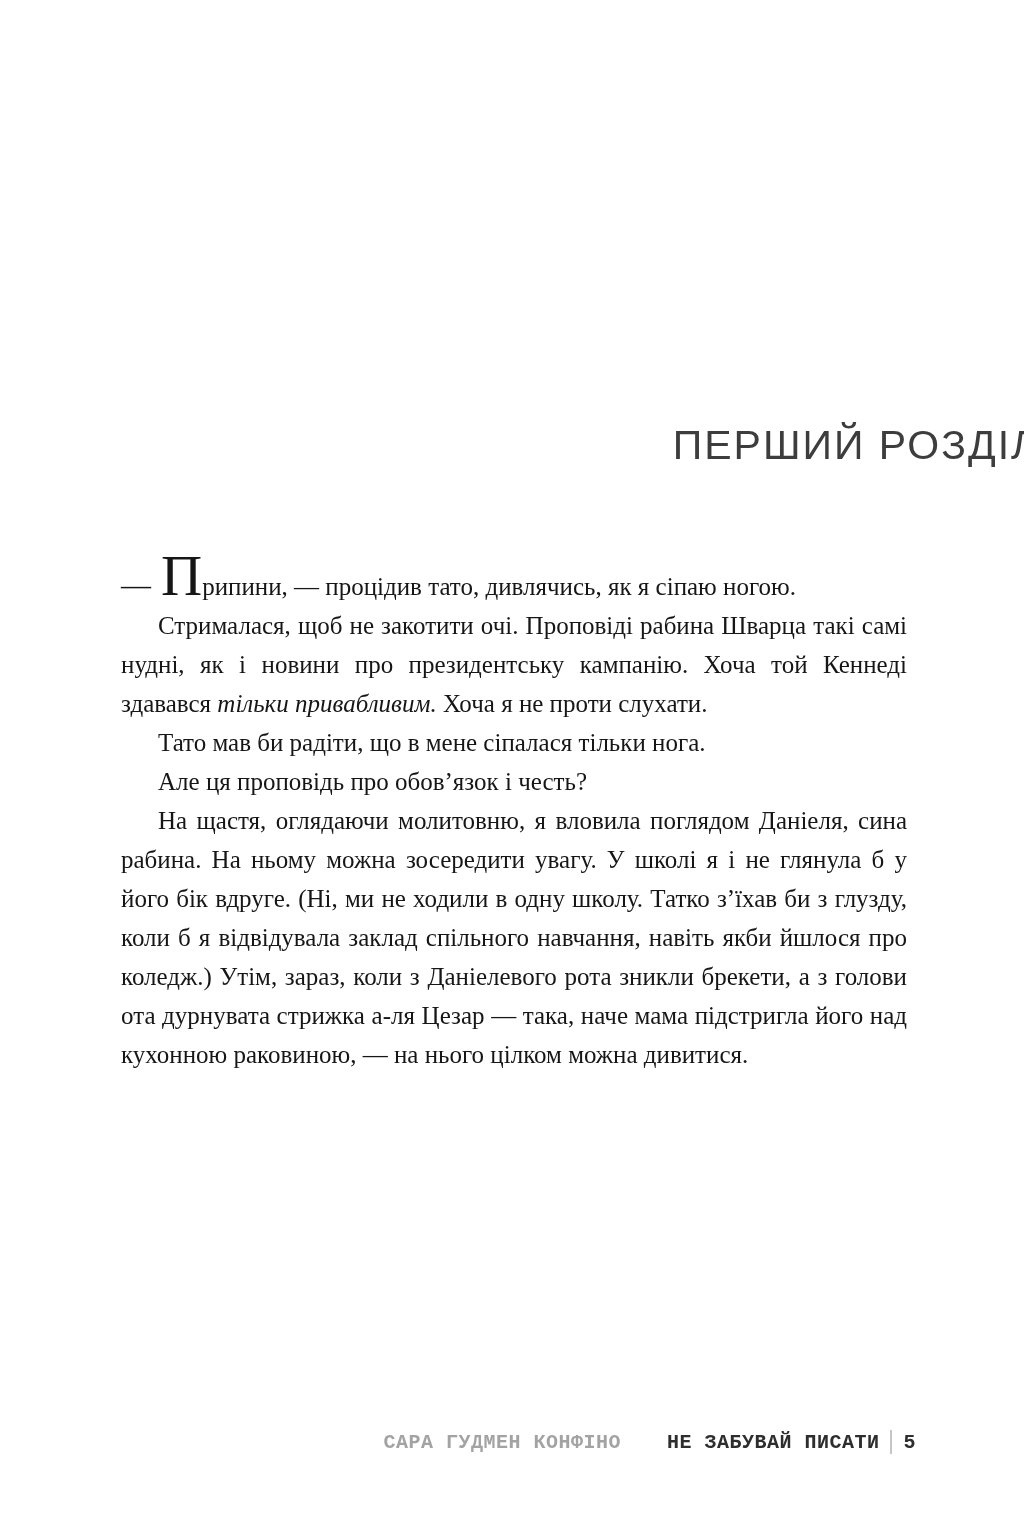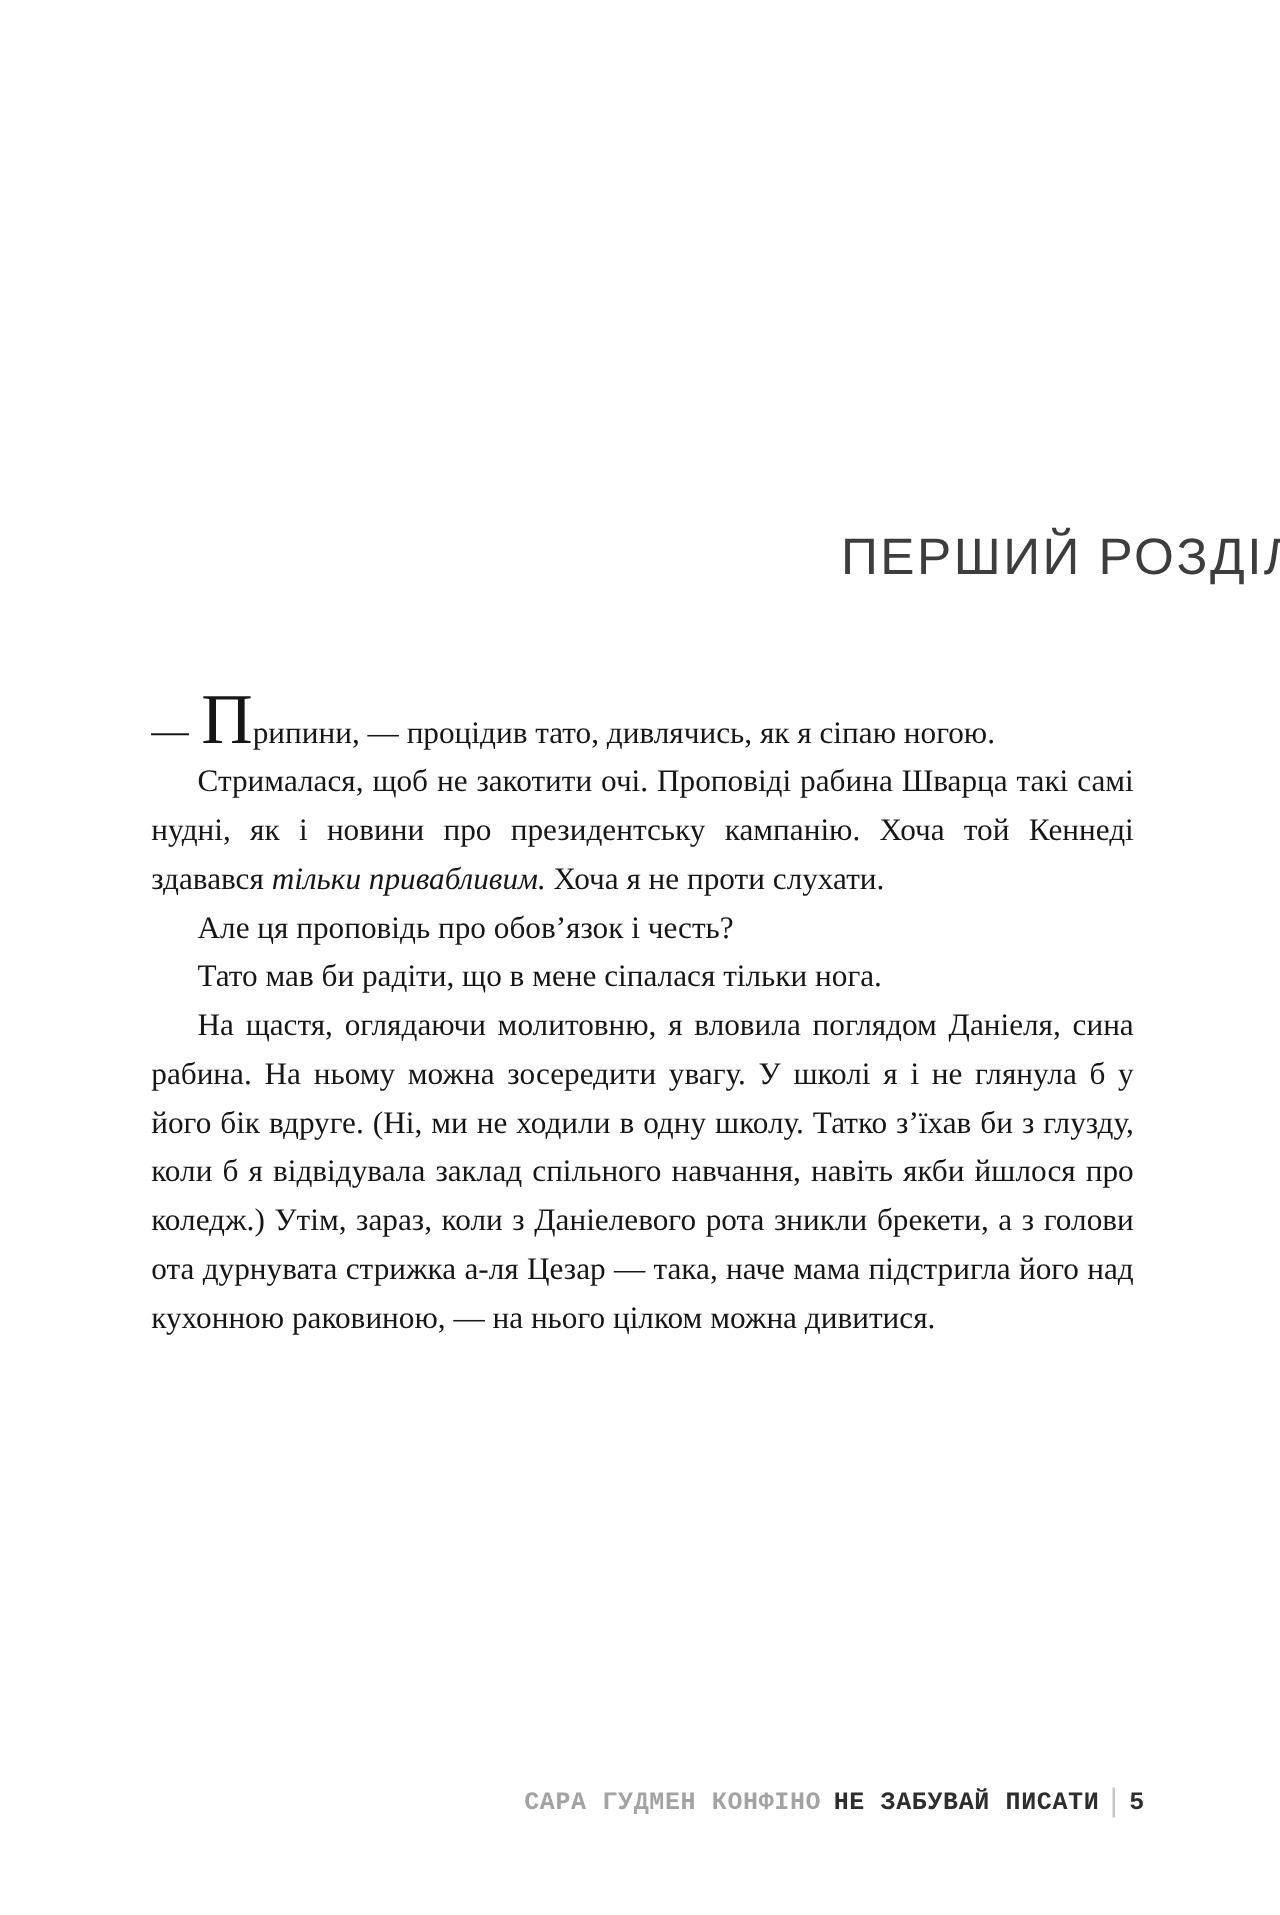--- a/index.html
+++ b/index.html
@@ -73,20 +73,21 @@
     font-weight: 700;
     letter-spacing: 0.5px;
     white-space: nowrap;
   }
   .footer-author {
     color: #a3a3a3;
     margin-right: 10px;
   }
   .footer-title {
     color: #2e2e2e;
+    margin-left: 36px;
   }
   .footer-divider {
     width: 2px;
     height: 24px;
     background: #c6c6c6;
     margin: 0 11px;
   }
   .footer-page {
     color: #2e2e2e;
   }
@@ -97,23 +98,23 @@
 <div class="page">
 
   <h1 class="chapter-title">ПЕРШИЙ РОЗДІЛ</h1>
 
   <div class="body-text">
 
     <p class="opening"><span class="open-dash">—</span><span class="dropcap-letter">П</span><span>рипини, — процідив тато, дивлячись, як я сіпаю ногою.</span></p>
 
     <p><span>Стрималася, щоб не закотити очі. Проповіді рабина Шварца такі самі нудні, як і новини про президентську кампанію. Хоча той Кеннеді здавався </span><span class="italic-run">тільки привабливим.</span><span> Хоча я не проти слухати.</span></p>
 
+    <p>Тато мав би радіти, що в мене сіпалася тільки нога.</p>
+
     <p>Але ця проповідь про обов’язок і честь?</p>
-
-    <p>Тато мав би радіти, що в мене сіпалася тільки нога.</p>
 
     <p>На щастя, оглядаючи молитовню, я вловила поглядом Даніеля, сина рабина. На ньому можна зосередити увагу. У школі я і не глянула б у його бік вдруге. (Ні, ми не ходили в одну школу. Татко з’їхав би з глузду, коли б я відвідувала заклад спільного навчання, навіть якби йшлося про коледж.) Утім, зараз, коли з Даніелевого рота зникли брекети, а з голови ота дурнувата стрижка а-ля Цезар — така, наче мама підстригла його над кухонною раковиною, — на нього цілком можна дивитися.</p>
 
 
   </div>
 
   <div class="footer">
     <span class="footer-author">САРА ГУДМЕН КОНФІНО</span>
     <span class="footer-title">НЕ ЗАБУВАЙ ПИСАТИ</span>
     <span class="footer-divider"></span>

